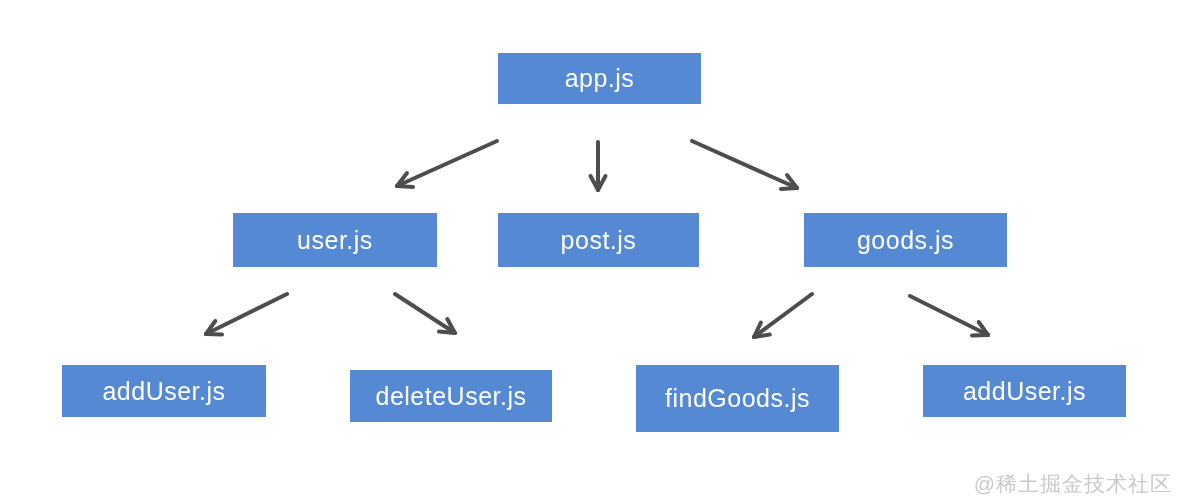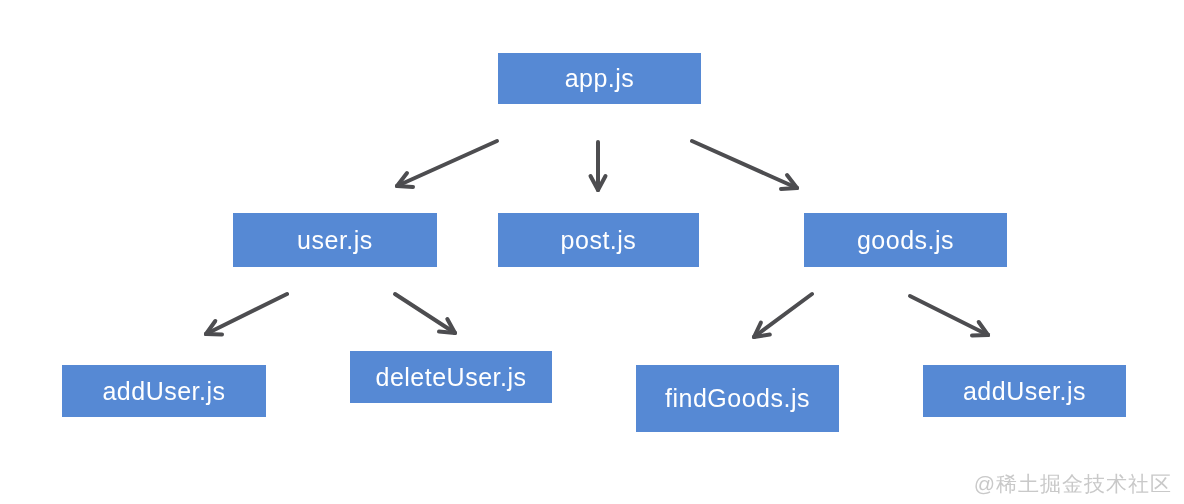--- a/index.html
+++ b/index.html
@@ -46,21 +46,21 @@
     color: var(--wm-color, #c9c9c9);
     letter-spacing: 1px;
   }
 
   
   .n-app        { left: 498px; top: 53px;  width: 203px; height: 51px; }
   .n-user       { left: 233px; top: 213px; width: 204px; height: 54px; }
   .n-post       { left: 498px; top: 213px; width: 201px; height: 54px; }
   .n-goods      { left: 760px; top: 213px; width: 203px; height: 54px; margin-left: 44px; }
   .n-addUser    { left: 62px;  top: 365px; width: 204px; height: 52px; }
-  .n-deleteUser { left: 350px; top: 351px; width: 202px; height: 52px; }
+  .n-deleteUser { left: 350px; top: 370px; width: 202px; height: 52px; }
   .n-findGoods  { left: 636px; top: 365px; width: 203px; height: 67px; }
   .n-addGoods   { left: 923px; top: 365px; width: 203px; height: 52px; }
 </style>
 </head>
 <body>
 
 <div class="canvas">
 
   <svg class="edges-svg" viewBox="0 0 1184 504" xmlns="http://www.w3.org/2000/svg" aria-hidden="true">
 

